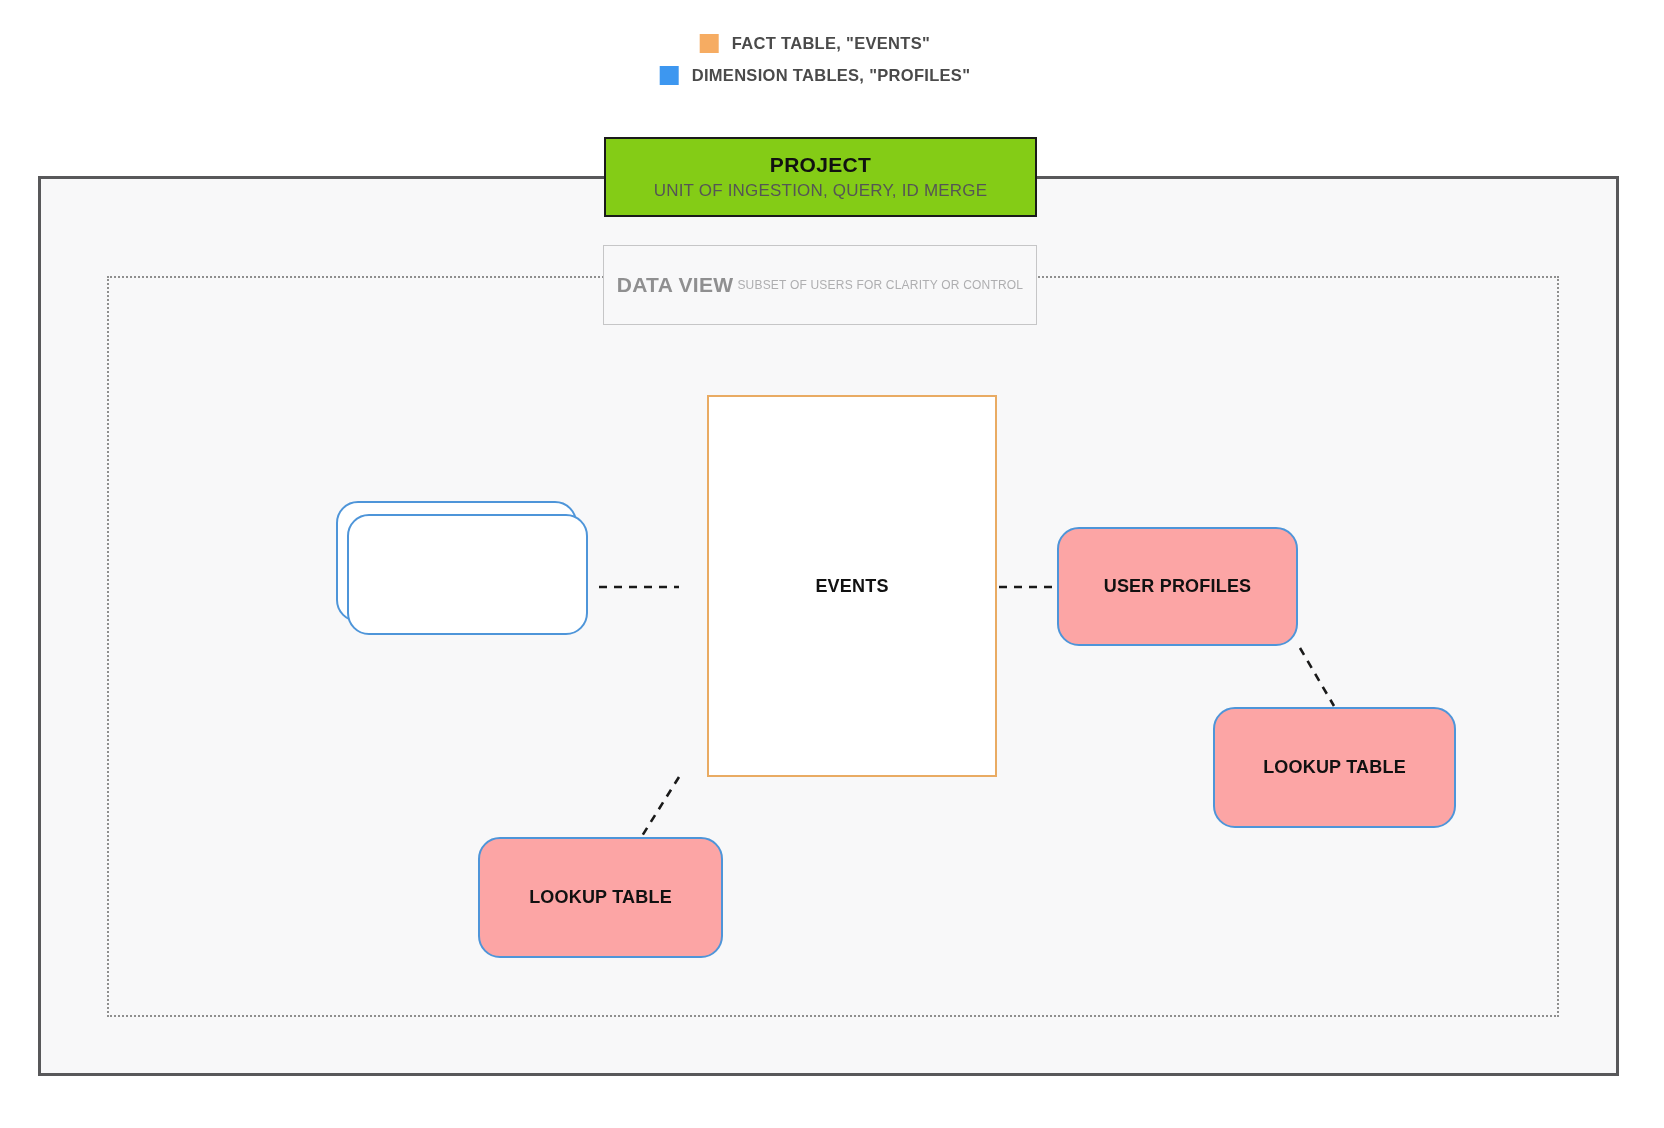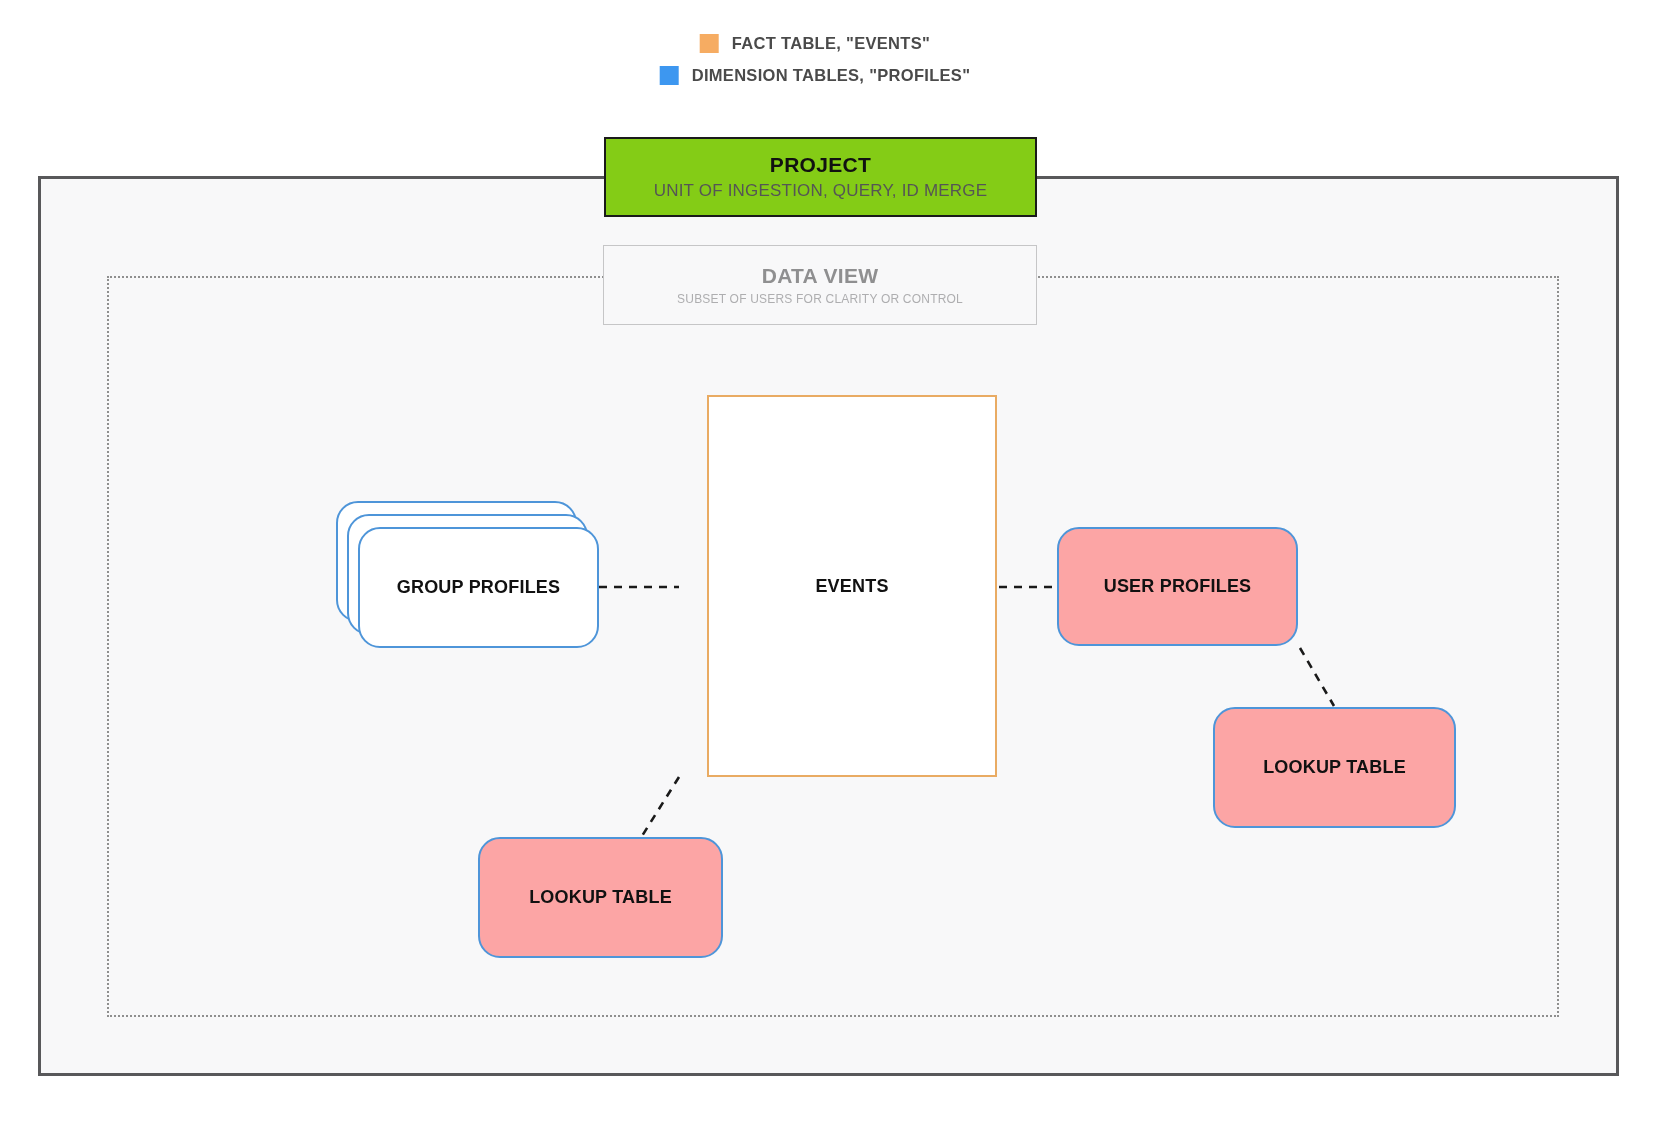--- a/index.html
+++ b/index.html
@@ -50,21 +50,21 @@
     display: flex; flex-direction: column; align-items: center; justify-content: center;
     gap: 4px; z-index: 5;
   }
   .project-title { font-size: 21px; font-weight: bold; color: #111111; letter-spacing: 0.3px; }
   .project-subtitle { font-size: 17px; color: var(--project-subtitle); letter-spacing: 0.2px; }
 
   .dataview-label-box {
     position: absolute; left: 603px; top: 245px; width: 434px; height: 80px;
     box-sizing: border-box; background: var(--region-bg);
     border: 1.5px solid var(--dataview-border);
-    display: flex; flex-direction: column; align-items: center; justify-content: center;
+    display: flex; flex-direction: row; align-items: center; justify-content: center;
     gap: 4px; z-index: 5;
   }
   .dataview-title { font-size: 21px; font-weight: bold; color: var(--dataview-title); letter-spacing: 0.3px; }
   .dataview-subtitle { font-size: 12px; color: var(--dataview-subtitle); letter-spacing: 0.2px; }
 
   
   .node-label { font-size: 18px; font-weight: bold; color: var(--node-label); letter-spacing: 0.2px; white-space: nowrap; }
 
   .node-events {
     position: absolute; left: 679px; top: 395px; width: 290px; height: 382px;
@@ -128,23 +128,20 @@
     <div class="dataview-subtitle">SUBSET OF USERS FOR CLARITY OR CONTROL</div>
   </div>
 
   <div class="node-events">
     <span class="node-label">EVENTS</span>
   </div>
 
   <div class="stack">
     <div class="card card-back"></div>
     <div class="card card-mid"></div>
-    <div class="card card-front">
-      <span class="node-label">GROUP PROFILES</span>
-    </div>
   </div>
 
   <div class="blue-node user-profiles">
     <span class="node-label">USER PROFILES</span>
   </div>
 
   <div class="blue-node lookup-right">
     <span class="node-label">LOOKUP TABLE</span>
   </div>
 

